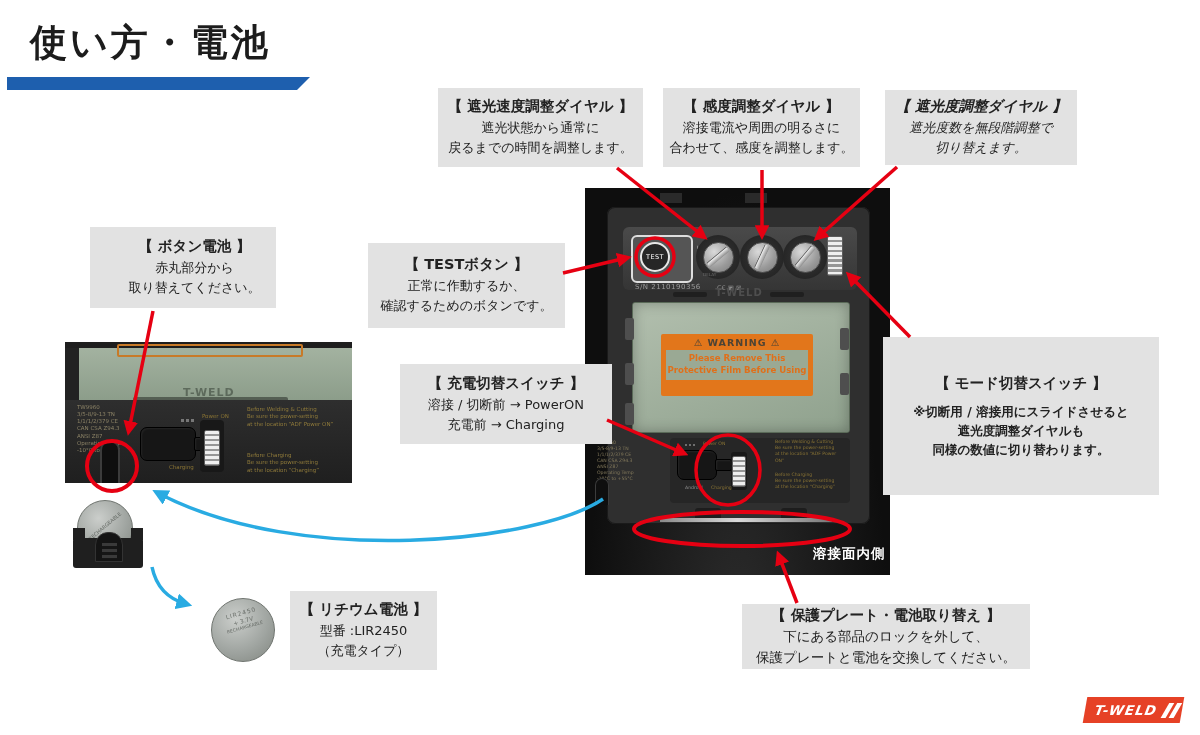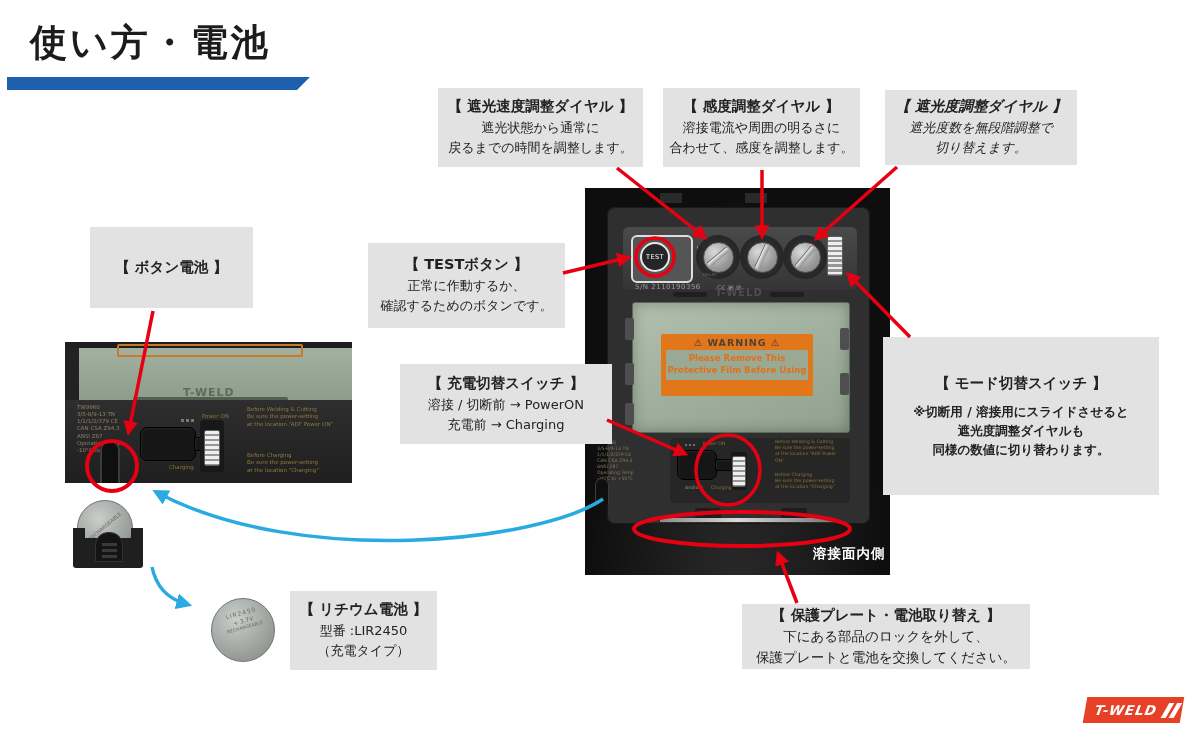--- a/index.html
+++ b/index.html
@@ -229,22 +229,24 @@
   <div class="abs callout z5" style="left:663px;top:88px;width:197px;height:79px;">
     <div class="ct">【 感度調整ダイヤル 】</div>
     <div class="cb pre">溶接電流や周囲の明るさに
 合わせて、感度を調整します。</div>
   </div>
   <div class="abs callout z5" style="left:885px;top:90px;width:192px;height:75px;font-style:italic;">
     <div class="ct">【 遮光度調整ダイヤル 】</div>
     <div class="cb pre">遮光度数を無段階調整で
 切り替えます。</div>
   </div>
-  <div class="abs callout z5" style="left:90px;top:227px;width:163px;height:81px;">
+  <div class="abs callout z5" style="left:90px;top:227px;width:163px;height:81px;padding-left:23px;">
     <div class="ct">【 ボタン電池 】</div>
+    <div class="cb pre">赤丸部分から
+取り替えてください。</div>
   </div>
   <div class="abs callout z5" style="left:368px;top:243px;width:197px;height:85px;">
     <div class="ct">【 TESTボタン 】</div>
     <div class="cb pre">正常に作動するか、
 確認するためのボタンです。</div>
   </div>
   <div class="abs callout z5" style="left:400px;top:364px;width:212px;height:80px;">
     <div class="ct">【 充電切替スイッチ 】</div>
     <div class="cb pre">溶接 / 切断前 → PowerON
 充電前 → Charging</div>

